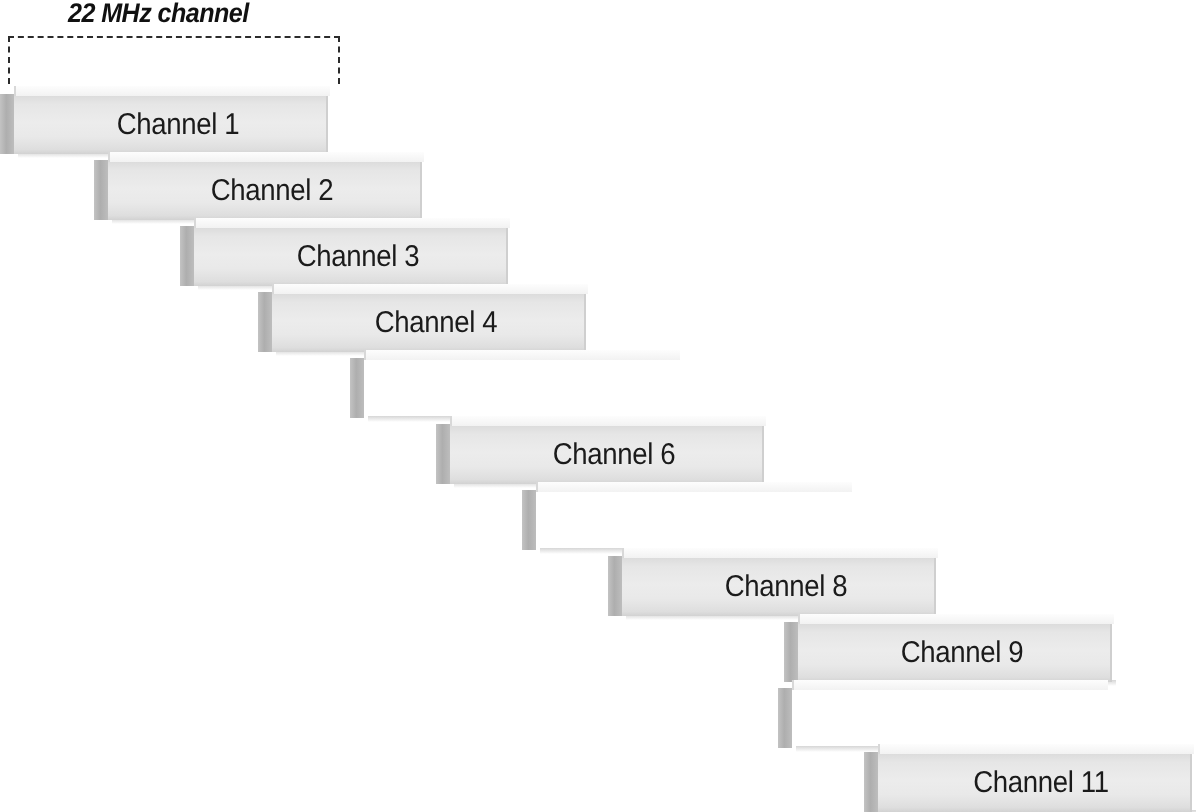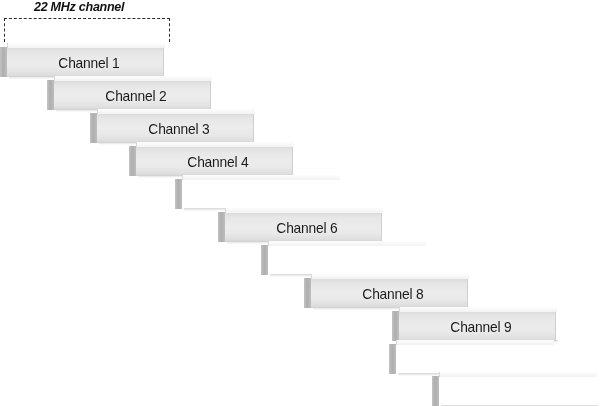--- a/index.html
+++ b/index.html
@@ -199,16 +199,19 @@
       </div>
       <div class="channel-bar" style="left: 389px; top: 340px;">
         <div class="bar-shadow"></div>
         <div class="bar-side"></div>
         <div class="bar-top"></div>
       </div>
       <div class="channel-bar" style="left: 432px; top: 372px;">
         <div class="bar-shadow"></div>
         <div class="bar-side"></div>
         <div class="bar-top"></div>
+        <div class="bar-face">
+          <span class="bar-label">Channel 11</span>
+        </div>
       </div>
     </div>
 
 </div>
 
 </body></html>

